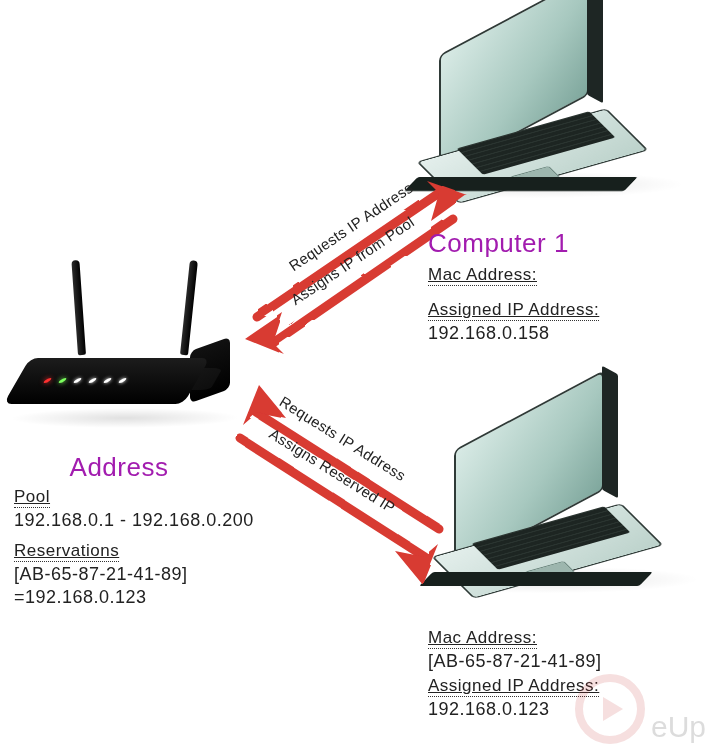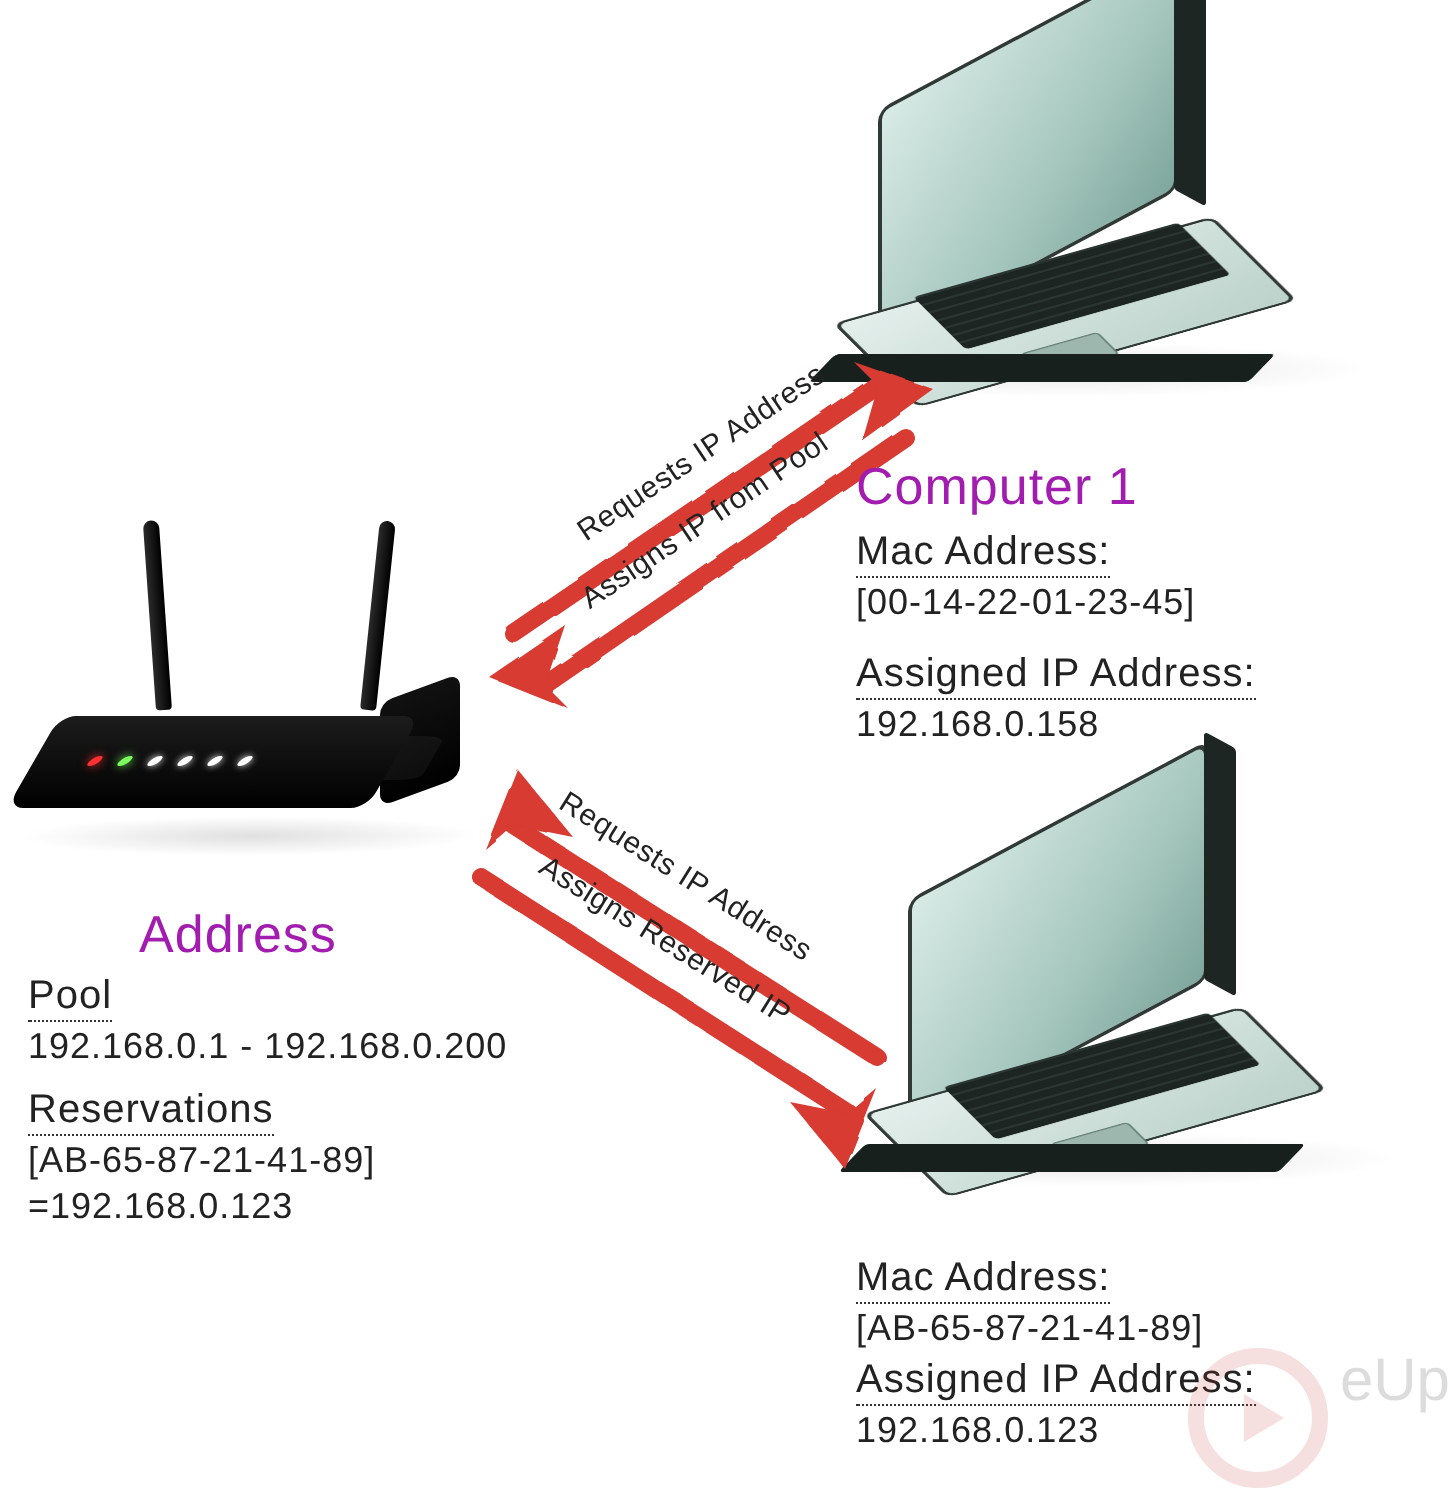--- a/index.html
+++ b/index.html
@@ -141,46 +141,47 @@
     pointer-events:none;
   }
 
   
   .title {
     font-size: 26px;
     color:#a21caf;
     letter-spacing:0.5px;
   }
   .heading {
-    font-size: 20px;
+    font-size: 17px;
     color:#222;
     border-bottom: 1px dotted #333;
     display:inline-block;
     letter-spacing:0.5px;
+    text-decoration:underline;
   }
   .value {
     font-size: 18px;
     color:#222;
     letter-spacing:0.5px;
     margin-top:2px;
   }
   .block { position:absolute; }
 
   .arrow-label {
     position:absolute;
     font-size: 15px;
     color:#222;
     white-space:nowrap;
     letter-spacing:0.3px;
   }
 
   
   .watermark-wrap{
-    position:absolute; right:3px; bottom:8px;
-    opacity:0.16; display:flex; align-items:flex-start; gap:6px;
+    position:absolute; right:22px; bottom:8px;
+    opacity:0.16; display:flex; align-items:flex-end; gap:6px;
     pointer-events:none;
   }
   .wm-circle{
     width:70px; height:70px; border:8px solid #c43a3a; border-radius:50%;
     position:relative;
   }
   .wm-circle::after{
     content:""; position:absolute; left:50%; top:50%;
     width:0;height:0;
     border-left:20px solid #c43a3a;
@@ -272,21 +273,20 @@
     <div style="height:10px;"></div>
     <span class="heading">Reservations</span>
     <div class="value">[AB-65-87-21-41-89]</div>
     <div class="value">=192.168.0.123</div>
   </div>
 
   <div class="block" style="left:428px; top:228px; width:280px;">
     <div class="title">Computer 1</div>
     <div style="height:6px;"></div>
     <span class="heading">Mac Address:</span>
-    <div class="value">[00-14-22-01-23-45]</div>
     <div style="height:14px;"></div>
     <span class="heading">Assigned IP Address:</span>
     <div class="value">192.168.0.158</div>
   </div>
 
   <div class="block" style="left:428px; top:622px; width:290px;">
     <div style="height:6px;"></div>
     <span class="heading">Mac Address:</span>
     <div class="value">[AB-65-87-21-41-89]</div>
     <div style="height:4px;"></div>

